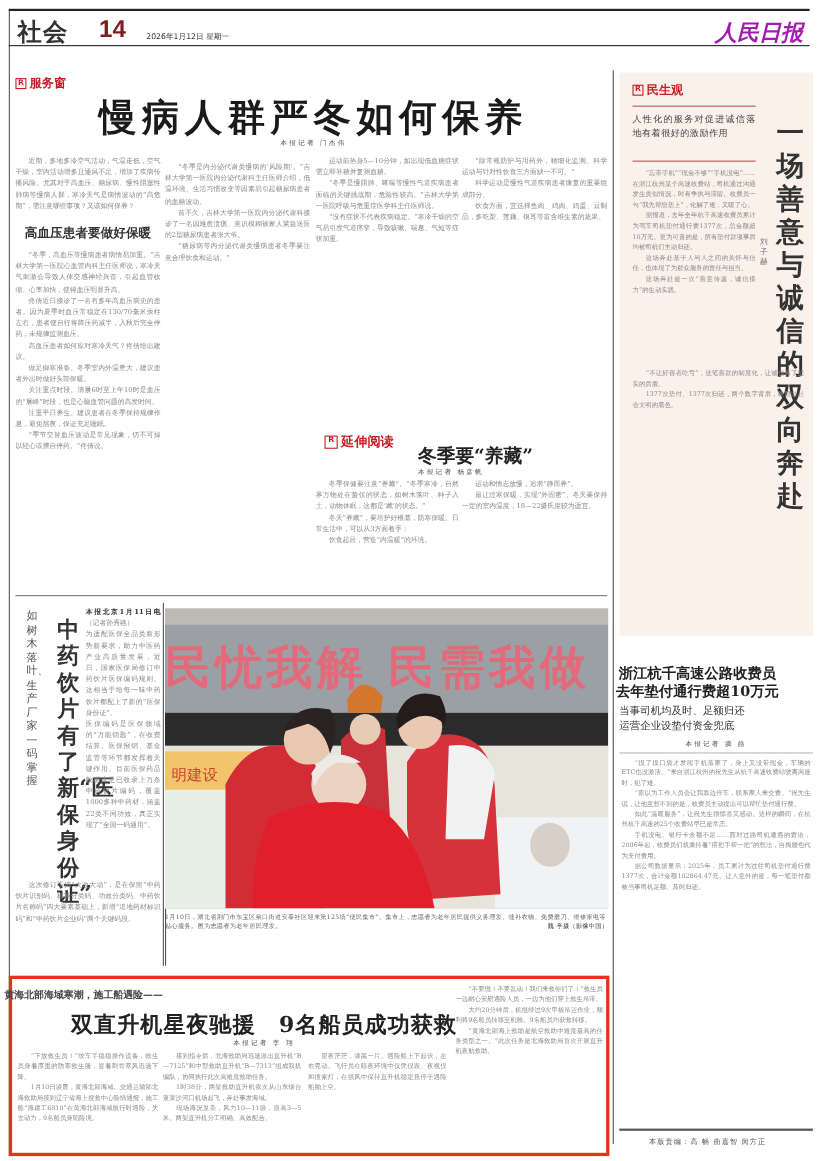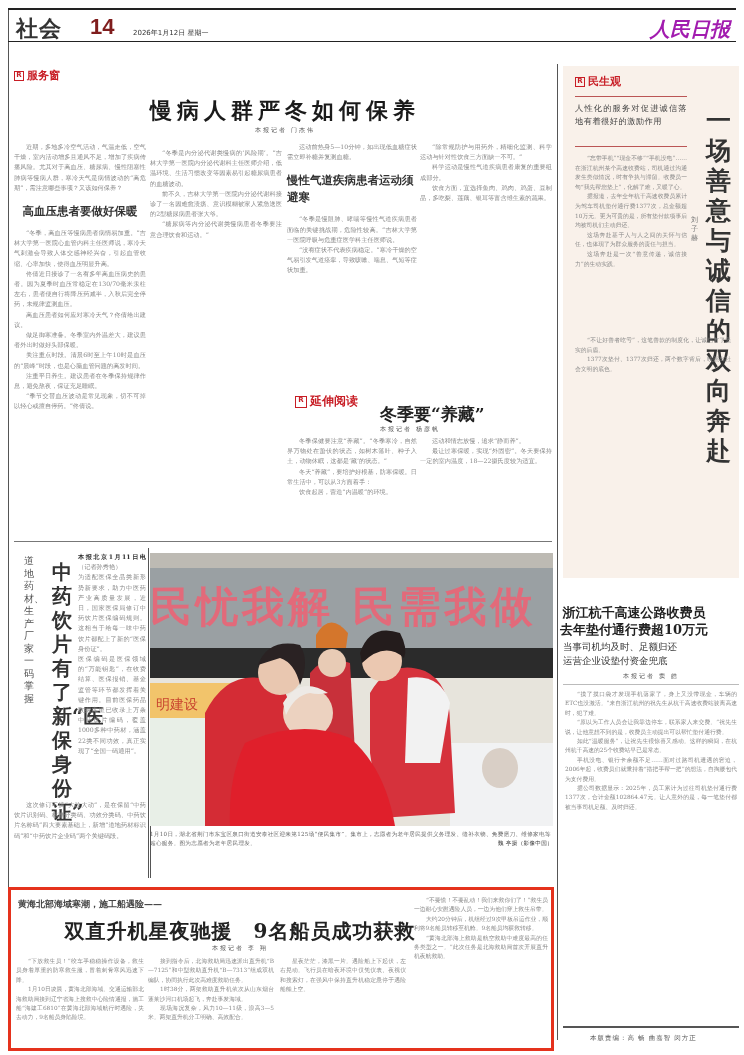--- a/index.html
+++ b/index.html
@@ -6,21 +6,21 @@
 body{width:744px;height:1055px;background:#fff;font-family:"DejaVu Serif",serif;color:#222;position:relative;overflow:hidden}
 .page{position:absolute;left:8px;top:8px;width:728px;height:1043px;border-left:1px solid #555}
 .masthead{position:absolute;left:8px;top:8px;width:728px;height:34px;border-top:2px solid #222;border-bottom:1px solid #222}
 .mh-section{position:absolute;left:8px;top:4px;font-family:"DejaVu Sans",sans-serif;font-size:22px;font-weight:bold;color:#333;letter-spacing:1px}
 .mh-page{position:absolute;left:82px;top:4px;font-family:"Liberation Sans",sans-serif;font-size:22px;font-weight:bold;color:#7f1d1d}
 .mh-date{position:absolute;left:125px;top:18px;font-size:7px;color:#333;font-family:"DejaVu Sans",sans-serif}
 .mh-logo{position:absolute;right:6px;top:6px;font-family:"DejaVu Serif",serif;font-size:20px;font-style:italic;font-weight:bold;color:#a21caf}
 .col-tag{display:flex;align-items:center;gap:3px;font-family:"DejaVu Sans",sans-serif;font-weight:bold;color:#c81d25}
 .tag-box{display:inline-block;width:10px;height:10px;border:1.5px solid #c81d25;font-size:7px;line-height:7px;text-align:center}
 .fwtag{position:absolute;left:14px;top:68px;font-size:11px}
-.main-title{position:absolute;left:20px;width:530px;top:96px;text-align:center;font-family:"DejaVu Sans",sans-serif;font-weight:bold;font-size:22px;letter-spacing:5px;color:#1a1a1a}
+.main-title{position:absolute;left:20px;width:530px;top:84px;text-align:center;font-family:"DejaVu Sans",sans-serif;font-weight:bold;font-size:34px;letter-spacing:5px;color:#1a1a1a}
 .byline{font-size:6px;color:#555;text-align:center;letter-spacing:2px}
 .text{font-size:6.2px;line-height:10.2px;color:#888;text-align:justify;text-indent:12px}
 .text p{margin-bottom:0}
 .subhead{font-family:"DejaVu Sans",sans-serif;font-weight:bold;font-size:11.5px;color:#333;line-height:17px;margin:10px 0 8px}
 .col{position:absolute}
 .vline{position:absolute;background:#555;width:1px}
 .hline{position:absolute;background:#777;height:1px}
 .right-box{position:absolute;left:563px;top:66px;width:176px;height:512px;background:#f9f1ea}
 .msg-tag{position:absolute;left:12px;top:8px;font-size:11px}
 .msg-sub{position:absolute;left:12px;top:36px;width:112px;font-size:8.2px;line-height:13px;color:#444;text-align:justify;letter-spacing:.5px}
@@ -28,21 +28,21 @@
 .msg-line2{position:absolute;left:12px;top:80px;width:112px;height:1px;background:#b55}
 .vtitle{position:absolute;left:140px;top:40px;width:28px;font-family:"DejaVu Serif",serif;font-weight:bold;font-size:25px;line-height:30px;color:#333;text-align:right}
 .vauthor{position:absolute;left:128px;top:150px;width:8px;font-size:7px;line-height:9px;color:#777}
 .photo{position:absolute;left:150px;top:553px;width:403px;height:273px;overflow:hidden;background:#d9d6cf}
 .caption{position:absolute;left:150px;top:830px;width:403px;font-size:5.6px;line-height:9px;color:#666;letter-spacing:.3px}
 .ext-tag{position:absolute;left:295px;top:393px;font-size:12px}
 .ext-title{position:absolute;left:380px;top:403px;font-family:"DejaVu Serif",serif;font-weight:bold;font-size:17px;color:#222}
 .tcm-sub{position:absolute;left:24px;top:555px;width:14px;font-family:"DejaVu Sans",sans-serif;font-size:10px;line-height:12.5px;color:#555}
 .tcm-title{position:absolute;left:52px;top:560px;width:22px;font-family:"DejaVu Serif",serif;font-weight:bold;font-size:20px;line-height:24px;color:#333}
 .redbox{position:absolute;left:8px;top:887px;width:546px;height:164px;border:3px solid #e5321d}
-.rb-pre{position:absolute;left:18px;top:898px;font-family:"DejaVu Sans",sans-serif;font-weight:bold;font-size:9px;color:#444}
+.rb-pre{position:absolute;left:4px;top:898px;font-family:"DejaVu Sans",sans-serif;font-weight:bold;font-size:9px;color:#444}
 .rb-title{position:absolute;left:20px;top:918px;width:440px;text-align:center;font-family:"DejaVu Serif",serif;font-weight:bold;font-size:20px;color:#222;letter-spacing:1px}
 .zj-title{position:absolute;left:546px;top:604px;width:176px;text-align:center;font-family:"DejaVu Serif",serif;font-weight:bold;font-size:13px;line-height:17px;color:#222}
 .zj-sub{position:absolute;left:563px;top:640px;width:176px;font-family:"DejaVu Sans",sans-serif;font-size:9.5px;line-height:14px;color:#333}
 .editors{position:absolute;left:590px;top:1034px;font-size:6.5px;color:#555;letter-spacing:1px}
 </style>
 </head>
 <body>
 
 <div class="page"></div>
 
@@ -79,21 +79,20 @@
     <p>“冬季是内分泌代谢类慢病的‘风险期’。”吉林大学第一医院内分泌代谢科主任医师介绍，低温环境、生活习惯改变等因素易引起糖尿病患者的血糖波动。</p>
     <p>前不久，吉林大学第一医院内分泌代谢科接诊了一名因难愈溃疡、意识模糊被家人紧急送医的2型糖尿病患者张大爷。</p>
     <p>“糖尿病等内分泌代谢类慢病患者冬季要注意合理饮食和运动。”</p>
   </div>
 </div>
 
 <div class="col" style="left:287px;top:142px;width:130px">
   <div class="text">
       <p>运动前热身5—10分钟，如出现低血糖症状需立即补糖并复测血糖。</p>
     </div>
-  <div class="subhead">慢性气道疾病患者运动须避寒</div>
   <div class="text">
     <p>“冬季是慢阻肺、哮喘等慢性气道疾病患者面临的关键挑战期，危险性较高。”吉林大学第一医院呼吸与危重症医学科主任医师说。</p>
     <p>“没有症状不代表疾病稳定。”寒冷干燥的空气易引发气道痉挛，导致咳嗽、喘息、气短等症状加重。</p>
   </div>
 </div>
 
 <div class="col" style="left:420px;top:142px;width:132px">
   <div class="text">
     <p>“除常规防护与用药外，精细化监测、科学运动与针对性饮食三方面缺一不可。”</p>
     <p>科学运动是慢性气道疾病患者康复的重要组成部分。</p>
@@ -135,21 +134,21 @@
     <p>据报道，去年全年杭千高速收费员累计为驾车司机垫付通行费1377次，总金额超10万元。更为可贵的是，所有垫付款项事后均被司机们主动归还。</p>
     <p>这场奔赴基于人与人之间的关怀与信任，也体现了为群众服务的责任与担当。</p>
     <p>这场奔赴是一次“善意传递，诚信接力”的生动实践。</p>
   </div>
   <div class="text" style="position:absolute;left:12px;top:270px;width:156px;font-size:5.8px;line-height:9.6px">
     <p>“不让好善者吃亏”，这笔善款的制度化，让诚信有了坚实的后盾。</p>
     <p>1377次垫付、1377次归还，两个数字背后，映照出社会文明的底色。</p>
   </div>
 </div>
 
-<div class="tcm-sub">道地药材、生产厂家一码掌握</div>
+<div class="tcm-sub">如树木落叶、生产厂家一码掌握</div>
 <div class="tcm-title">中药饮片有了新“医保身份证”</div>
 <div class="col text" style="left:78px;top:552px;width:68px;text-indent:0">
   <p><b style="color:#333">本报北京1月11日电</b><span>（记者孙秀艳）</span></p>
   <p>为适配医保全品类新形势新要求，助力中医药产业高质量发展，近日，国家医保局修订中药饮片医保编码规则。这相当于给每一味中药饮片都配上了新的“医保身份证”。</p>
   <p>医保编码是医保领域的“万能钥匙”，在收费结算、医保报销、基金监管等环节都发挥着关键作用。目前医保药品数据库里已收录上万条中药饮片编码，覆盖1000多种中药材，涵盖22类不同功效，真正实现了“全国一码通用”。</p>
 </div>
 <div class="col text" style="left:14px;top:800px;width:132px">
   <p>这次修订不搞“大改大动”，是在保留“中药饮片识别码、标准分类码、功效分类码、中药饮片名称码”四大要素基础上，新增“道地药材标识码”和“中药饮片企业码”两个关键码段。</p>
 </div>
 <div class="vline" style="left:148px;top:548px;height:330px"></div>

